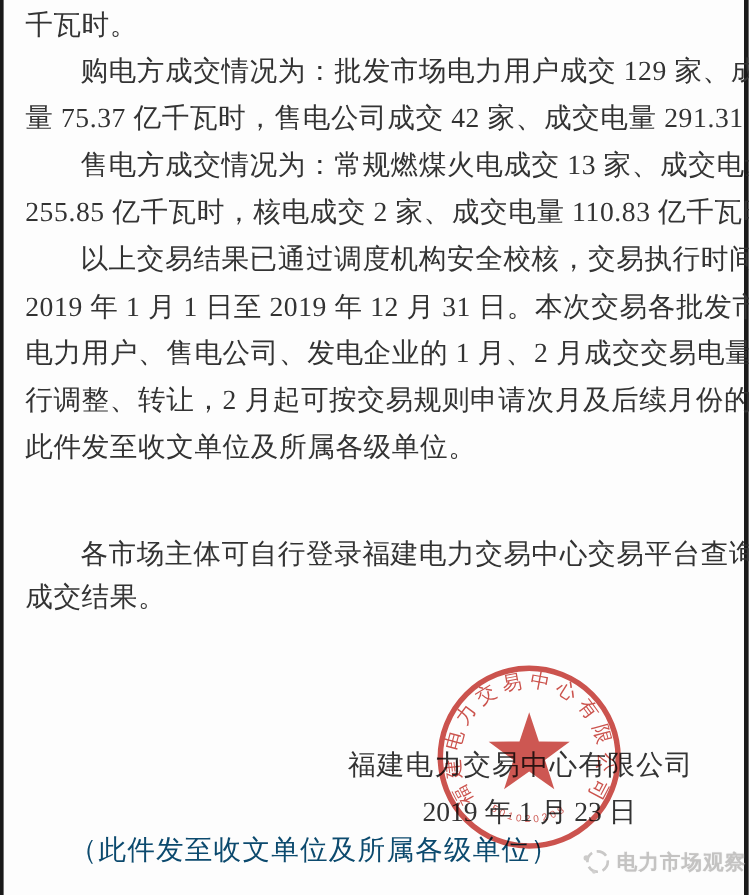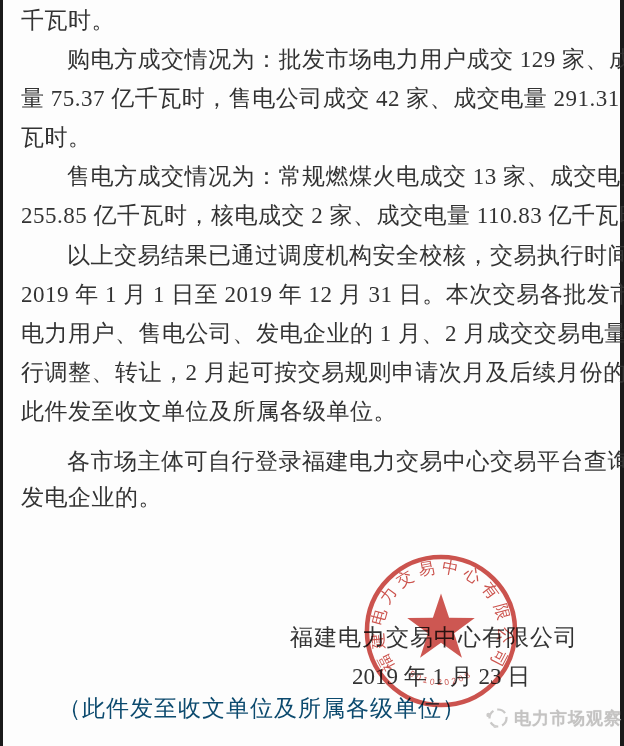--- a/index.html
+++ b/index.html
@@ -111,33 +111,32 @@
 
 <div class="page">
 
   <div class="edge edge-left"></div>
   <div class="edge edge-right"></div>
 
   <div class="doc-text doc-block-1">
     <div class="doc-line">千瓦时。</div>
     <div class="doc-line indent">购电方成交情况为：批发市场电力用户成交 129 家、成交电</div>
     <div class="doc-line">量 75.37 亿千瓦时，售电公司成交 42 家、成交电量 291.31 亿千</div>
-    <div class="doc-line">瓦时。</div>
     <div class="doc-line indent">售电方成交情况为：常规燃煤火电成交 13 家、成交电量</div>
     <div class="doc-line">255.85 亿千瓦时，核电成交 2 家、成交电量 110.83 亿千瓦时。</div>
     <div class="doc-line indent">以上交易结果已通过调度机构安全校核，交易执行时间为</div>
     <div class="doc-line">2019 年 1 月 1 日至 2019 年 12 月 31 日。本次交易各批发市场</div>
     <div class="doc-line">电力用户、售电公司、发电企业的 1 月、2 月成交交易电量不进</div>
     <div class="doc-line">行调整、转让，2 月起可按交易规则申请次月及后续月份的分月</div>
     <div class="doc-line">此件发至收文单位及所属各级单位。</div>
   </div>
 
   <div class="doc-text doc-block-2">
     <div class="doc-line indent">各市场主体可自行登录福建电力交易中心交易平台查询详细</div>
-    <div class="doc-line">发电企业的。</div>
+    <div class="doc-line">成交结果。</div>
   </div>
 
   <div class="sig-company">福建电力交易中心有限公司</div>
   <div class="sig-date">2019 年 1 月 23 日</div>
   <div class="dist-note">（此件发至收文单位及所属各级单位）</div>
 
   <svg class="seal" viewBox="0 0 160 160" xmlns="http://www.w3.org/2000/svg">
     <defs>
       <path id="ringPath" d="M 31.7 113.9 A 59 59 0 1 1 128.3 113.9" fill="none"></path>
       <path id="serialPath" d="M 44.6 122.1 A 55 55 0 0 0 115.4 122.1" fill="none"></path>

